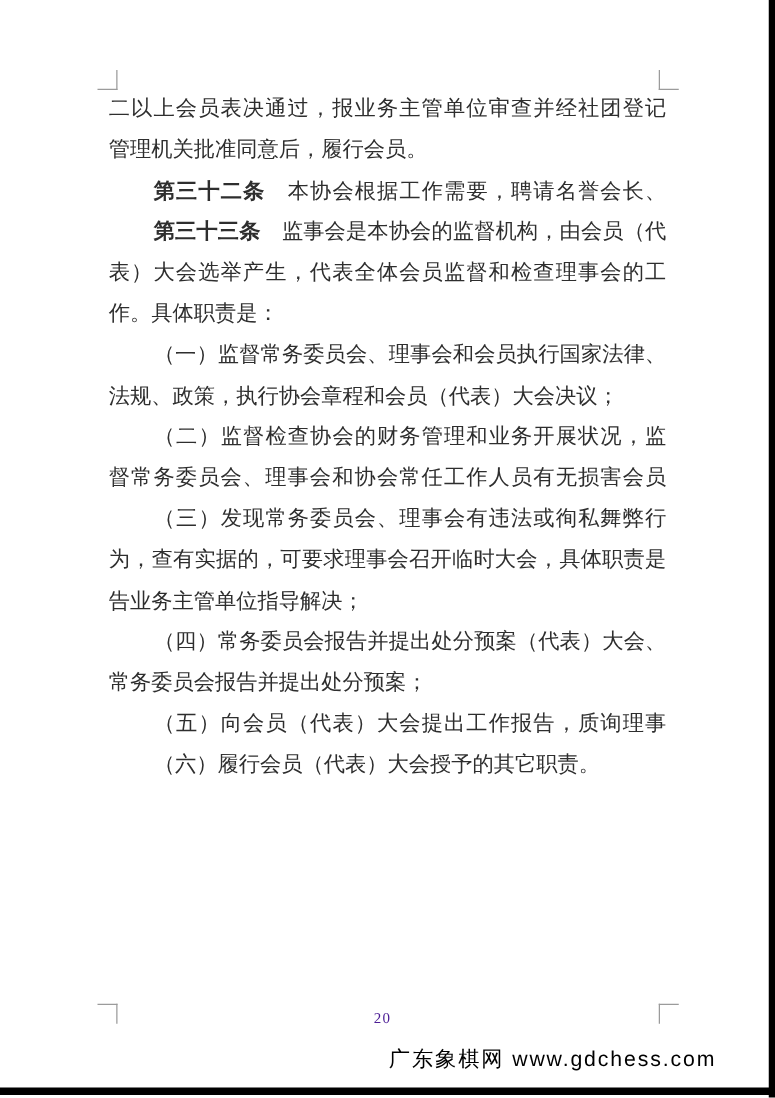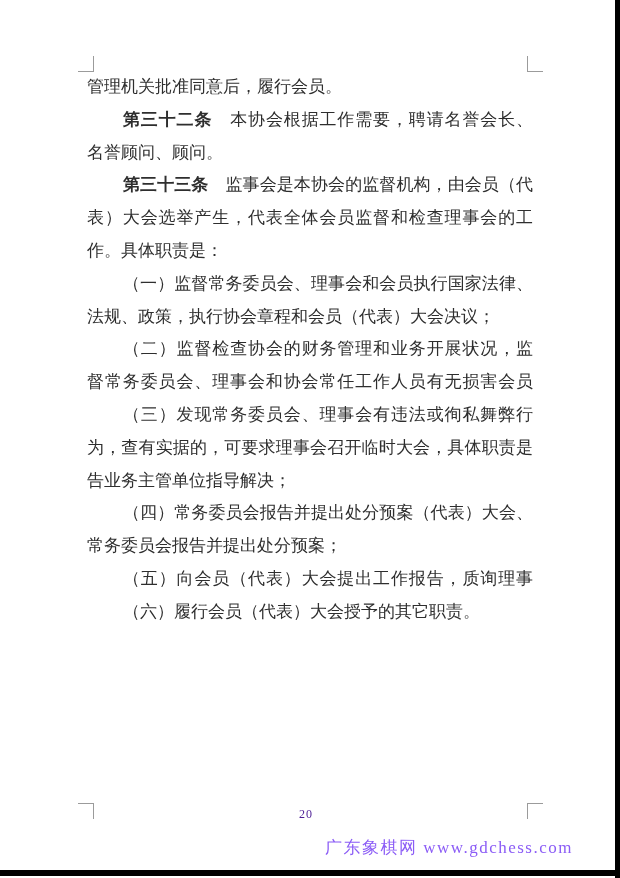--- a/index.html
+++ b/index.html
@@ -45,40 +45,40 @@
     left: 0; top: 807px; width: 612px;
     text-align: center;
     font-size: 12px;
     color: #4c1d95;
     letter-spacing: 1px;
   }
   .watermark {
     position: absolute;
     right: 47px; top: 836px;
     font-size: 17px;
-    color: #8b5cf6;
+    color: #000000;
     letter-spacing: 1.5px;
-    font-family: Liberation Serif, serif;
+    font-family: Liberation Sans, sans-serif;
     white-space: nowrap;
   }
 </style>
 </head>
 <body>
 
 <div class="page">
 
   <span class="mark mark-tl"></span>
   <span class="mark mark-tr"></span>
   <span class="mark mark-bl"></span>
   <span class="mark mark-br"></span>
 
   <div class="textblock">
+    <div class="line j"><span>二以上会员表决通过，报业务主管单位审查并经社团登记</span></div>
     <div class="line e"><span>管理机关批准同意后，履行会员。</span></div>
     <div class="line j ind"><b>第三十二条</b><span>　本协会根据工作需要，聘请名誉会长、</span></div>
-    <div class="line e"><span>名誉顾问、顾问。</span></div>
     <div class="line j ind"><b>第三十三条</b><span>　监事会是本协会的监督机构，由会员（代</span></div>
     <div class="line j"><span>表）大会选举产生，代表全体会员监督和检查理事会的工</span></div>
     <div class="line e"><span>作。具体职责是：</span></div>
     <div class="line j ind"><span>（一）监督常务委员会、理事会和会员执行国家法律、</span></div>
     <div class="line e"><span>法规、政策，执行协会章程和会员（代表）大会决议；</span></div>
     <div class="line j ind"><span>（二）监督检查协会的财务管理和业务开展状况，监</span></div>
     <div class="line j"><span>督常务委员会、理事会和协会常任工作人员有无损害会员</span></div>
     <div class="line j ind"><span>（三）发现常务委员会、理事会有违法或徇私舞弊行</span></div>
     <div class="line j"><span>为，查有实据的，可要求理事会召开临时大会，具体职责是</span></div>
     <div class="line e"><span>告业务主管单位指导解决；</span></div>

